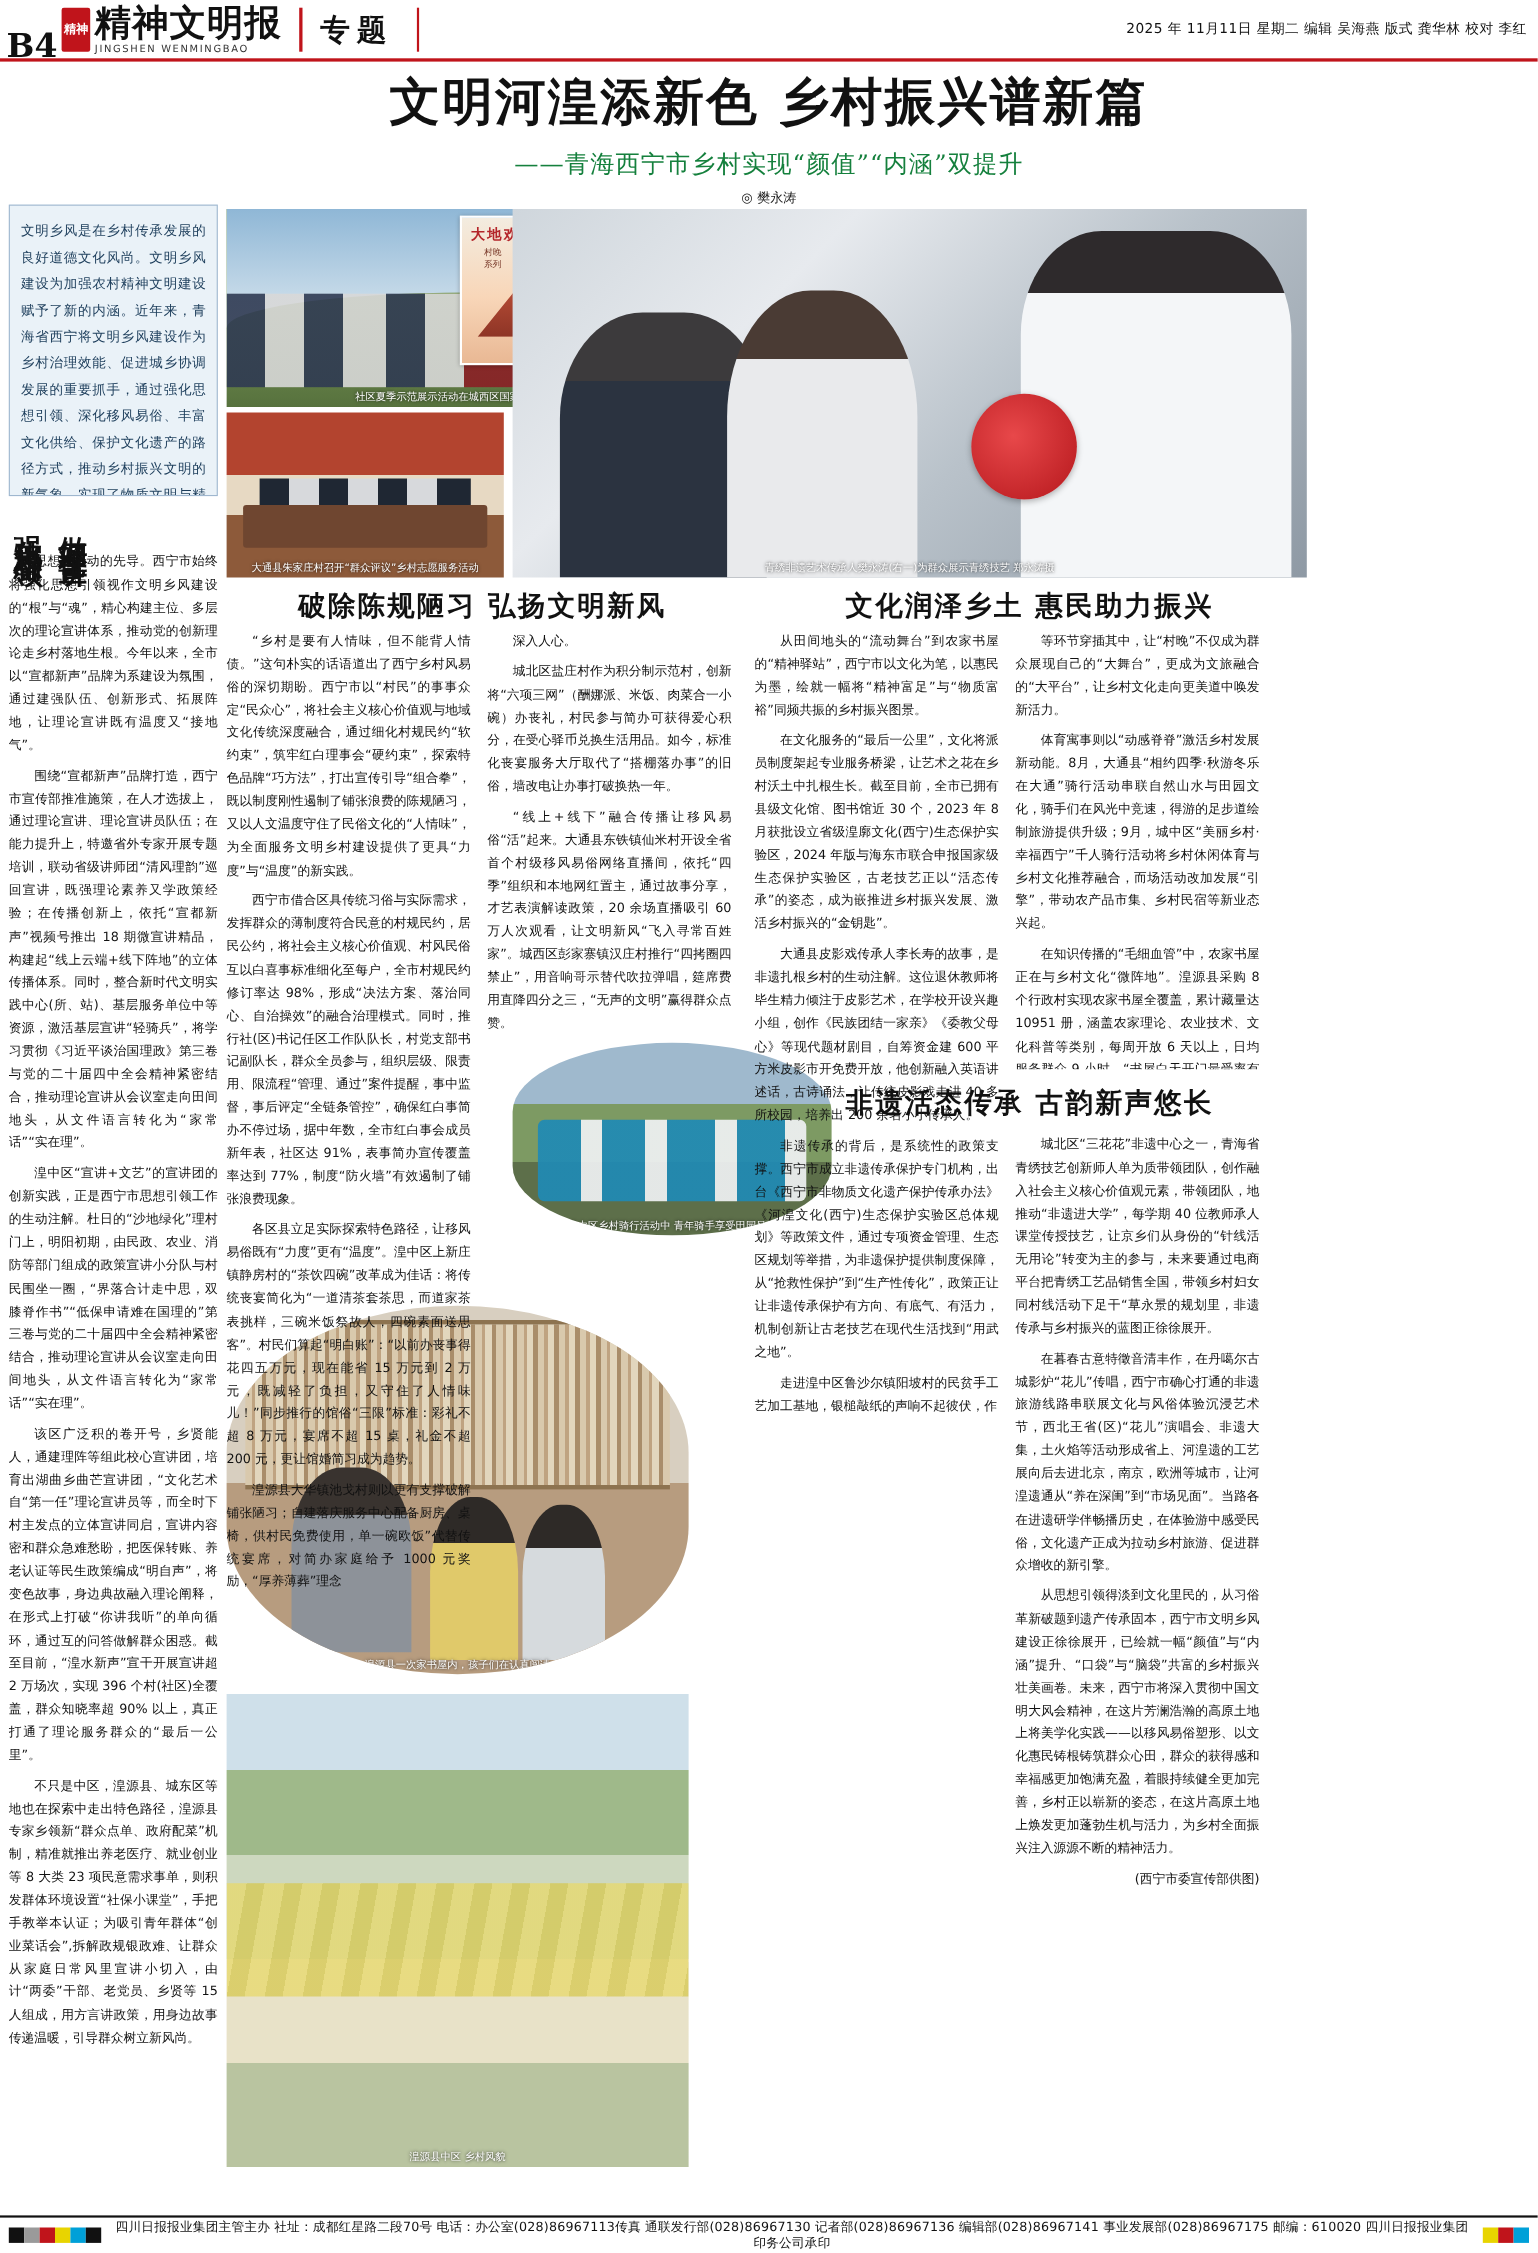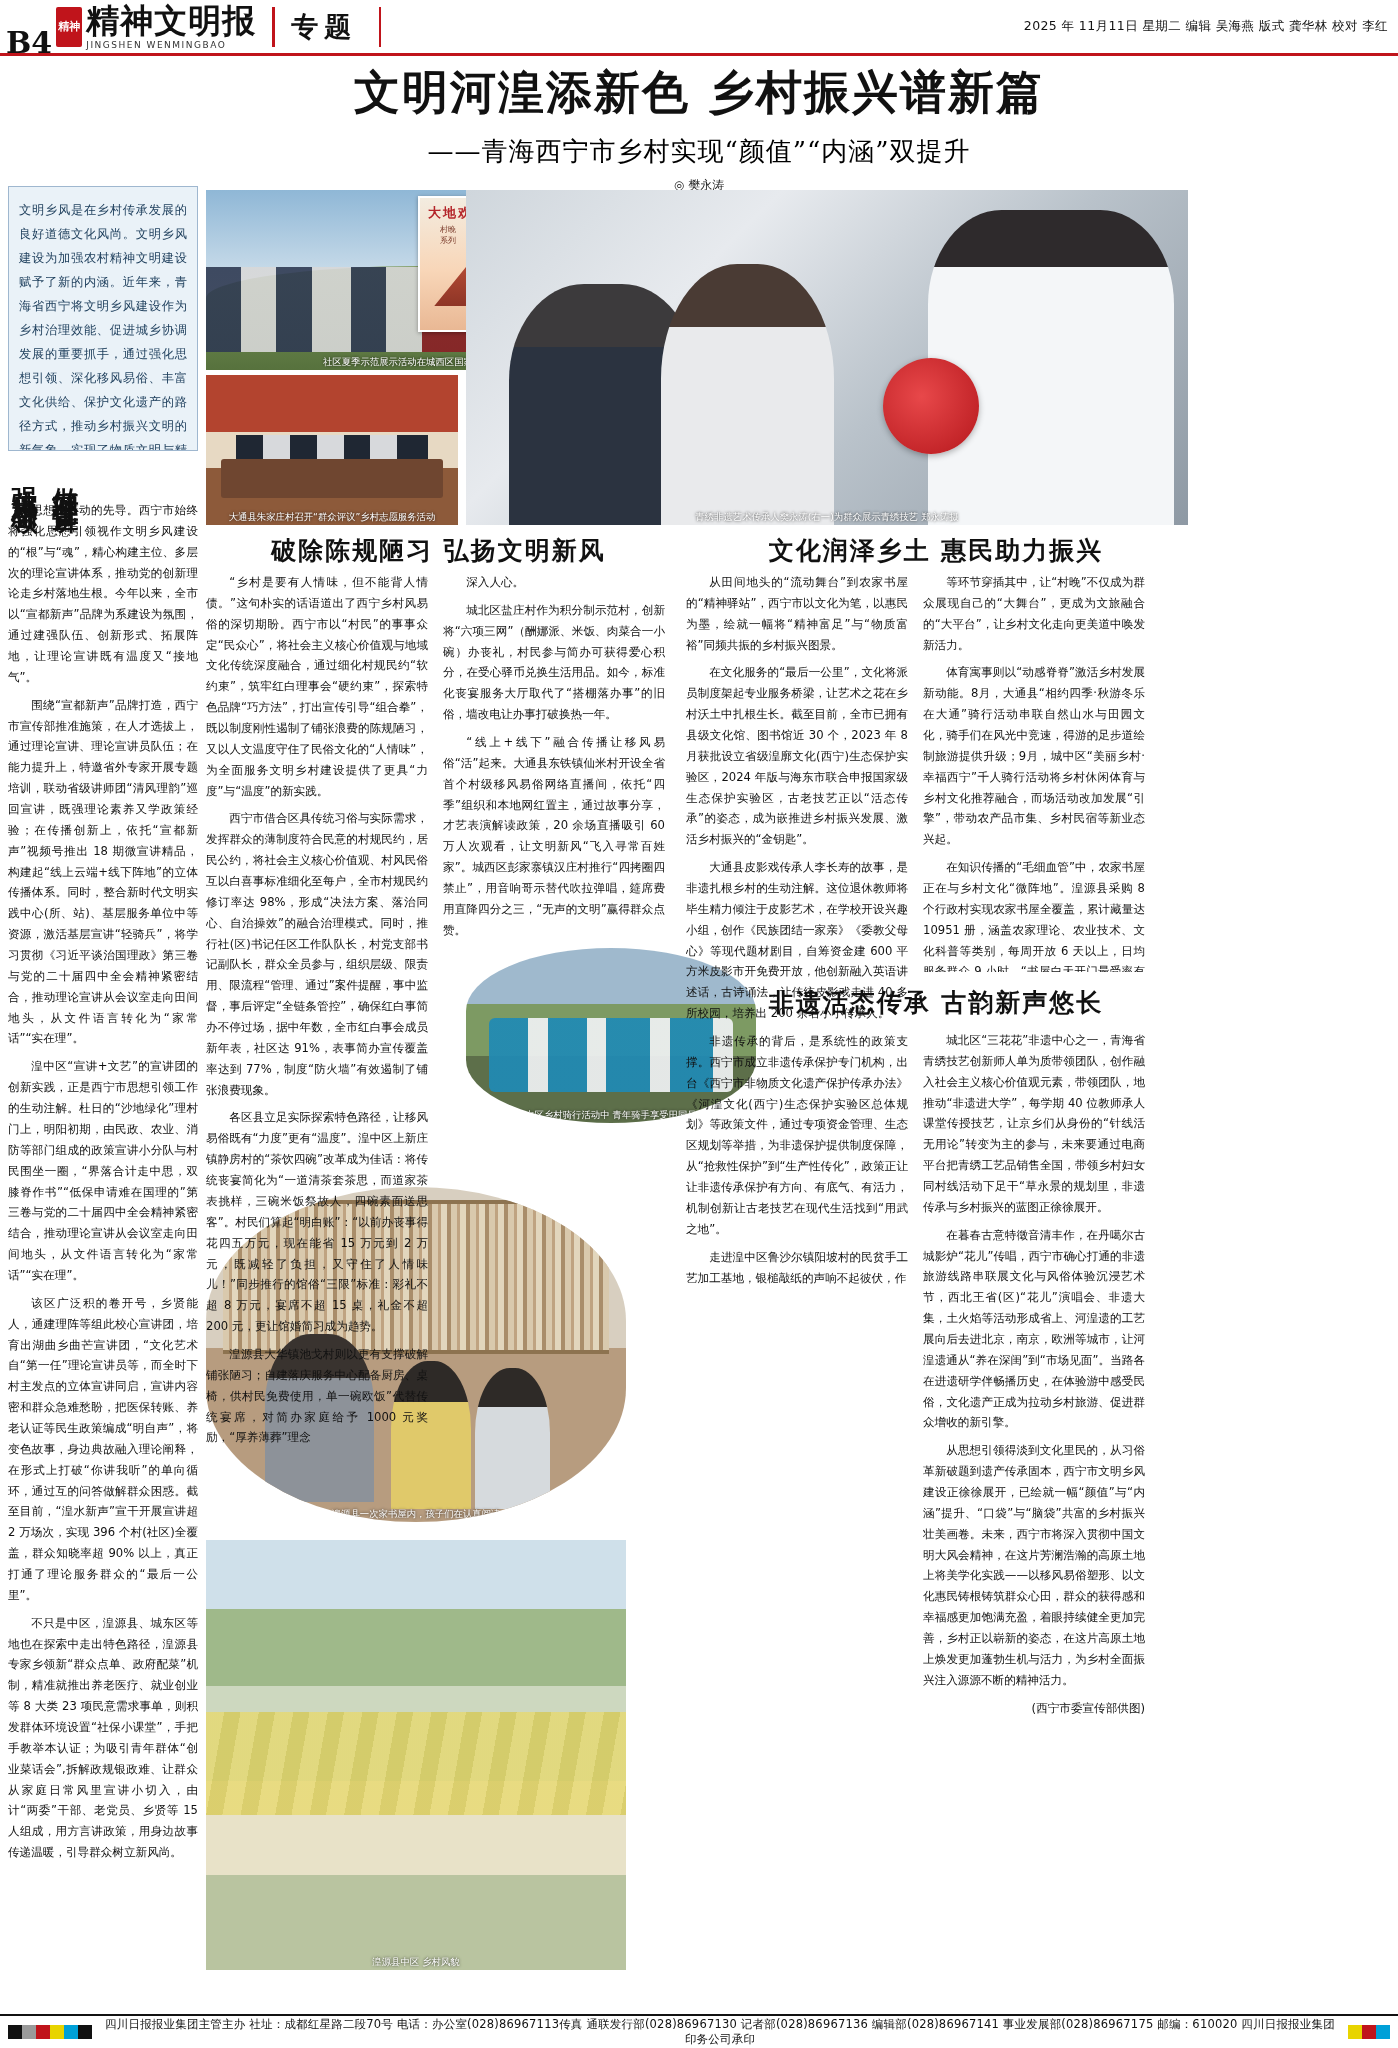--- a/index.html
+++ b/index.html
@@ -49,21 +49,21 @@
   }
 
   
   .headline-wrap { position:absolute; left:0; top:62px; width:1398px; text-align:center; }
   .headline {
     font-family:"DejaVu Serif","Liberation Serif",serif;
     font-size:46px; font-weight:bold; letter-spacing:2px; color:#111;
   }
   .subhead {
     font-family:"DejaVu Serif","Liberation Serif",serif;
-    font-size:26px; color:#000000; margin-top:10px; letter-spacing:1px;
+    font-size:22px; color:#15803d; margin-top:10px; letter-spacing:1px;
   }
   .byline { font-size:12px; color:#222; margin-top:8px; }
 
   
   .left-rail { position:absolute; left:8px; top:186px; width:190px; }
   .lead-box {
     border:1px solid #9fb7cf; background:#eaf2f8; padding:12px 10px;
     font-size:12.3px; line-height:1.95; color:#1b3c5a; text-align:justify;
     height:265px; overflow:hidden;
     font-family:"DejaVu Serif","Liberation Serif",serif;

